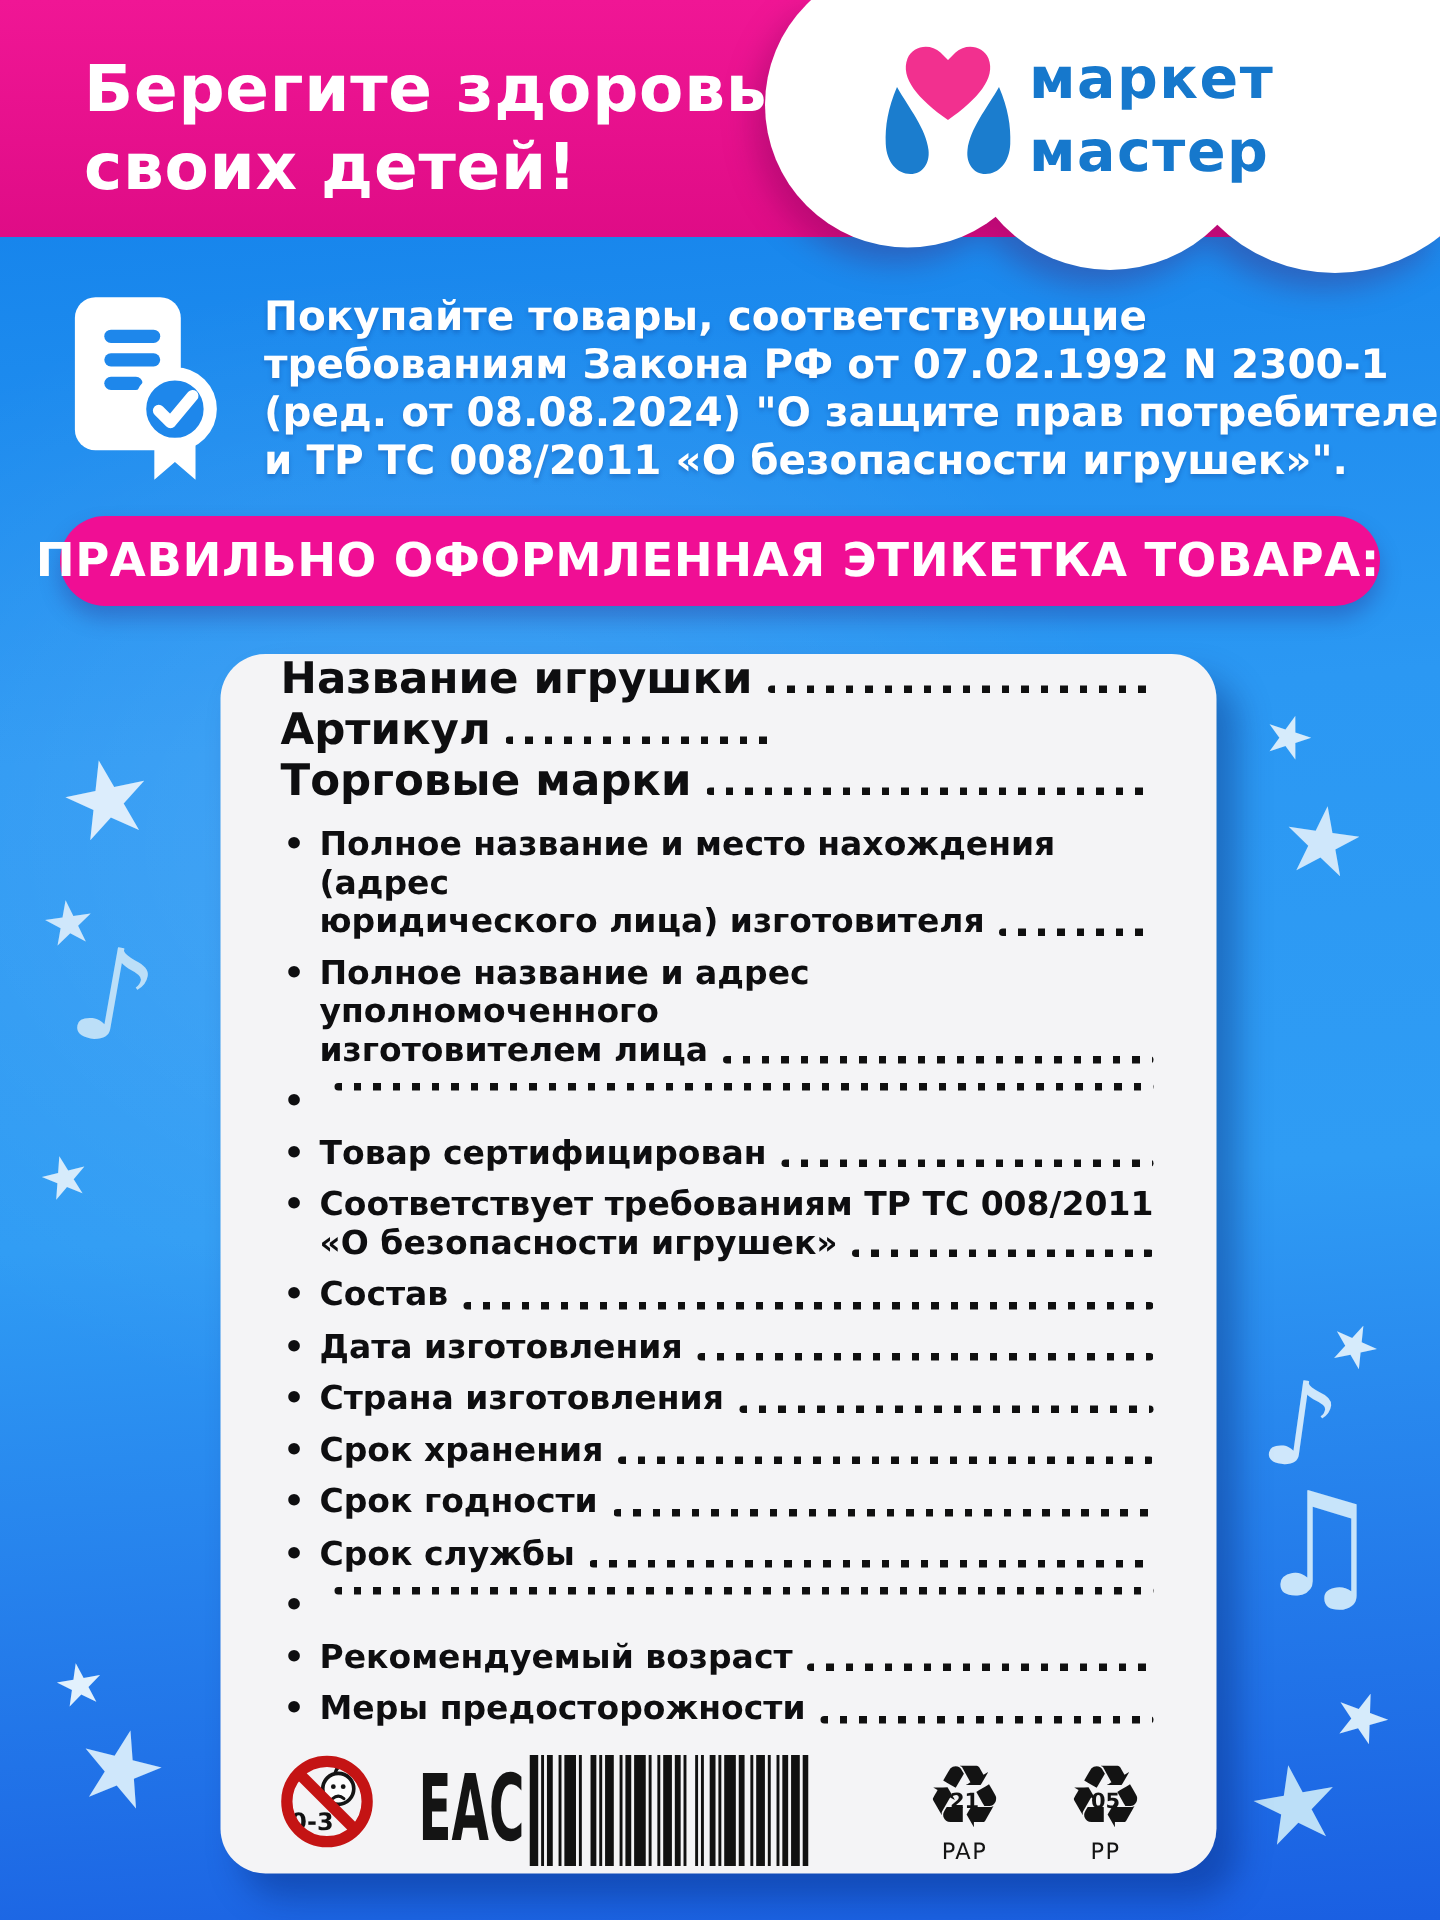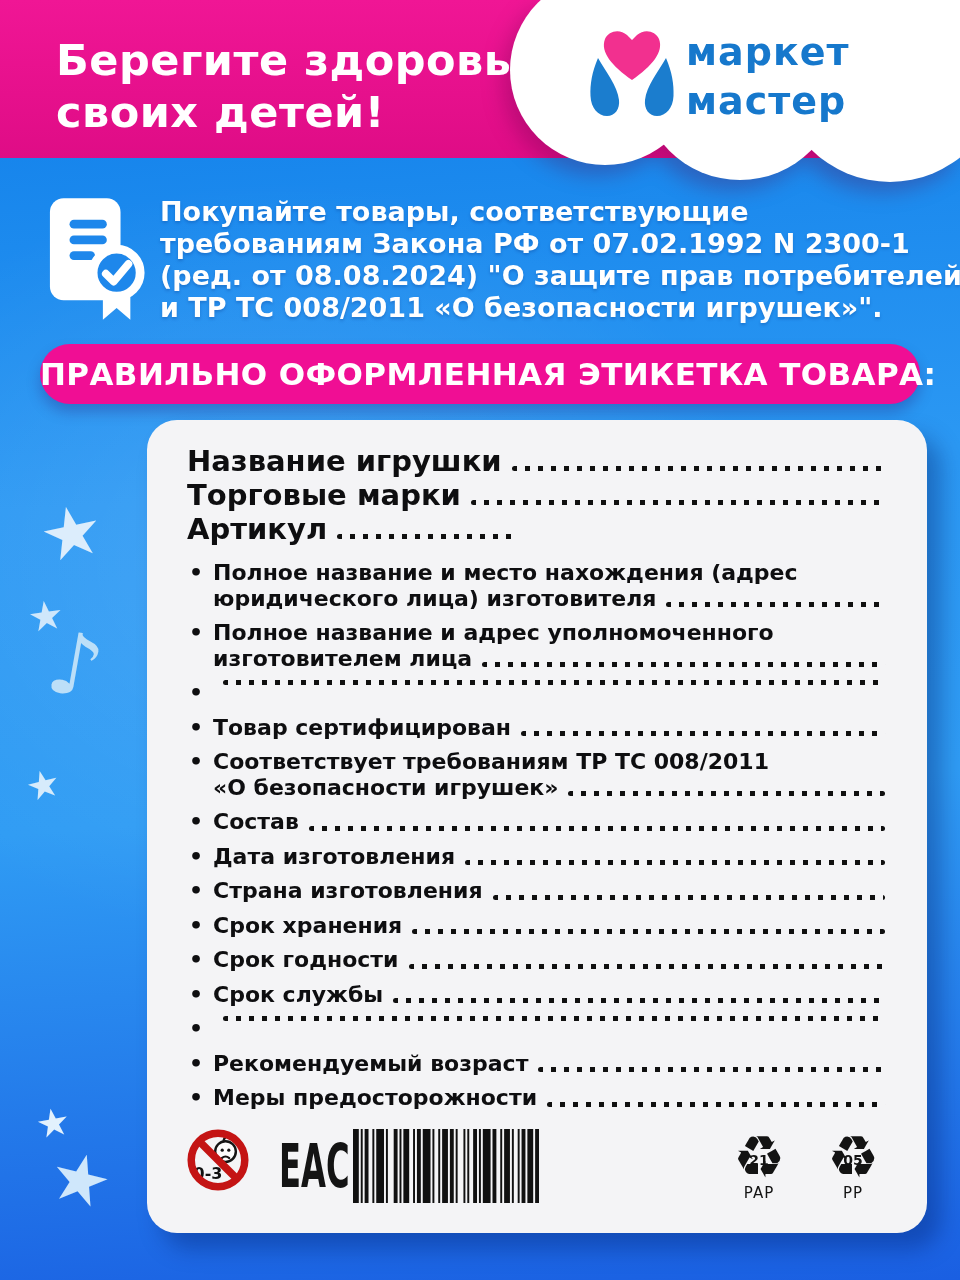--- a/index.html
+++ b/index.html
@@ -12,30 +12,30 @@
   }
   .band{position:absolute;left:0;top:0;width:960px;height:158px;
     background:linear-gradient(180deg,#F01695,#DF0C86);z-index:1;}
   .headline{position:absolute;left:56px;top:24px;z-index:3;color:#fff;
     font-weight:bold;font-size:43px;line-height:1.2;letter-spacing:.5px;margin-top:11px;}
   .cloud{position:absolute;top:0;right:0;width:465px;height:195px;z-index:2;
     filter:drop-shadow(-8px 10px 10px rgba(90,0,70,.28));}
   .logo-icon{position:absolute;left:588px;top:24px;width:88px;height:96px;z-index:4;}
   .logo-text{position:absolute;left:686px;top:28px;z-index:4;color:#1678CC;
     font-weight:bold;font-size:38px;line-height:49px;letter-spacing:1px;}
-  .intro{position:absolute;left:46px;top:194px;right:16px;display:flex;gap:12px;z-index:1;}
+  .intro{position:absolute;left:46px;top:194px;right:16px;display:flex;gap:28px;z-index:1;}
   .intro-icon{width:102px;height:130px;flex:0 0 auto;}
   .intro-text{color:#fff;font-weight:bold;font-size:27px;line-height:1.18;
     text-shadow:0 2px 3px rgba(0,40,120,.25);padding-top:2px;}
   .intro-text span{display:block;white-space:nowrap;}
   .banner{position:absolute;left:40px;top:344px;width:880px;height:60px;z-index:1;
-    background:#F00E94;border-radius:30px;display:flex;align-items:center;justify-content:flex-start;
+    background:#F00E94;border-radius:30px;display:flex;align-items:center;justify-content:flex-end;
     color:#fff;font-weight:bold;font-size:31px;letter-spacing:.4px;white-space:nowrap;
     box-shadow:0 8px 14px rgba(40,0,90,.25);}
-  .card{position:absolute;left:147px;top:420px;width:780px;height:813px;z-index:2;
+  .card{position:absolute;left:147px;top:436px;width:664px;height:813px;z-index:2;
     background:#F4F4F6;border-radius:30px;box-sizing:border-box;
     padding:24px 40px 26px 40px;display:flex;flex-direction:column;color:#0E0E10;
     box-shadow:14px 16px 22px rgba(0,25,100,.35);justify-content:center;}
   .frow{display:flex;align-items:flex-end;font-size:29px;font-weight:bold;line-height:34px;}
   .leader{flex:1 1 auto;height:5px;margin:0 2px 7px 10px;border-radius:3px;
     background:repeating-linear-gradient(90deg,#101010 0 5px,transparent 5px 13px);}
   .leader.short{flex:0 0 180px;}
   .items{margin-top:14px;}
   .item{display:flex;font-size:22px;font-weight:bold;line-height:1.16;margin-bottom:9px;}
   .item .mark{width:24px;padding-left:2px;}
@@ -105,26 +105,26 @@
 <div class="banner">
   <span>ПРАВИЛЬНО ОФОРМЛЕННАЯ ЭТИКЕТКА ТОВАРА:</span>
 </div>
 
 <div class="card">
   <div class="frow">
     <span>Название игрушки</span>
     <i class="leader"></i>
   </div>
   <div class="frow">
+    <span>Артикул</span>
+    <i class="leader short"></i>
+  </div>
+  <div class="frow">
     <span>Торговые марки</span>
     <i class="leader"></i>
-  </div>
-  <div class="frow">
-    <span>Артикул</span>
-    <i class="leader short"></i>
   </div>
 
   <div class="items">
     <div class="item">
       <span class="mark">•</span>
       <div class="body">
         <div class="row">
             <span>Полное название и место нахождения (адрес</span>
           </div>
         <div class="row">

